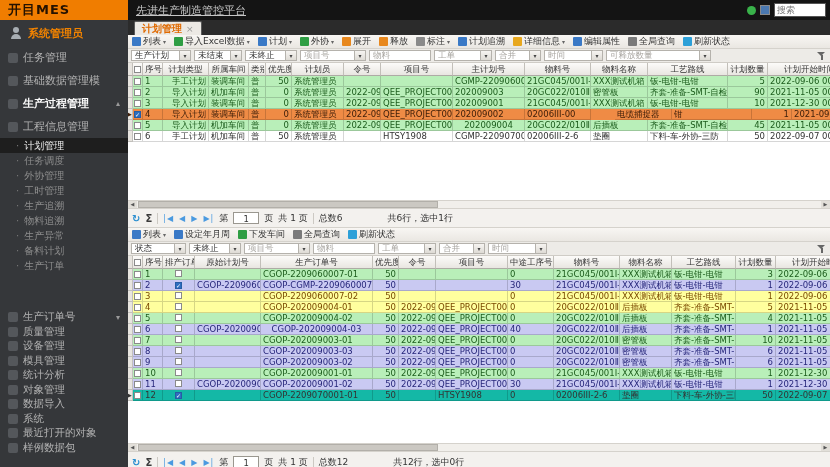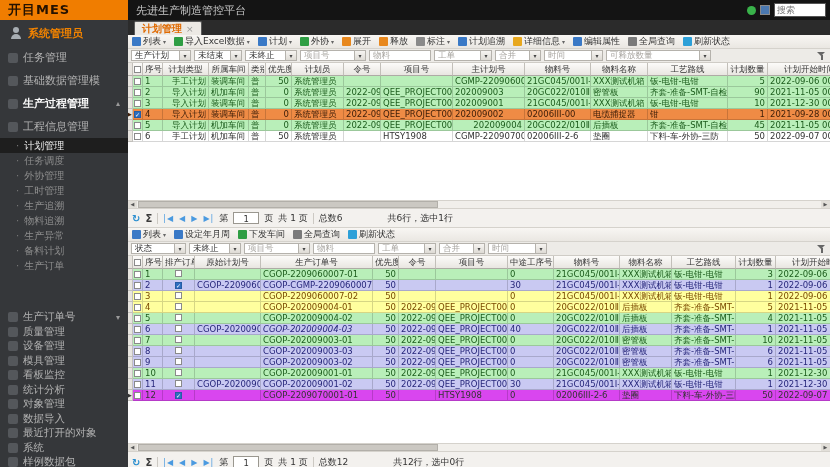--- a/index.html
+++ b/index.html
@@ -1,20 +1,20 @@
 <!DOCTYPE html>
 <html><head>
 <meta charset="utf-8">
 <style>
   html,body{margin:0;padding:0;background:#888;}
   .screen{width:830px;height:467px;position:relative;font-family:"DejaVu Sans",sans-serif;background:#fff;overflow:hidden;margin:0 auto;}
   
   .topbar{height:20px;background:#141414;display:flex;align-items:center;}
   .logo{width:128px;height:20px;background:#f07d00;color:#241200;font-weight:bold;font-size:13px;line-height:20px;padding-left:8px;box-sizing:border-box;letter-spacing:1px;flex:none;}
-  .apptitle{color:#c7c7c7;font-size:11px;margin-left:8px;}
+  .apptitle{color:#c7c7c7;font-size:11px;margin-left:8px;text-decoration:underline;}
   .topbar-right{margin-left:auto;display:flex;align-items:center;gap:4px;padding-right:4px;}
   .dot{width:9px;height:9px;border-radius:50%;background:#39b24a;}
   .mini-icon{width:10px;height:10px;background:#4a78b0;border:1px solid #8a8a8a;box-sizing:border-box;}
   .search{width:52px;height:14px;font-size:9px;border:1px solid #555;background:#fff;color:#333;padding:0 2px;box-sizing:border-box;font-family:"DejaVu Sans",sans-serif;}
   
   .bodyrow{display:flex;height:447px;}
   .sidebar{width:128px;background:#35373a;color:#b2b2b2;flex:none;overflow:hidden;}
   .user-row{height:26px;display:flex;align-items:center;gap:6px;padding-left:10px;color:#f08200;font-size:11px;font-weight:bold;}
   .avatar{position:relative;width:12px;height:12px;flex:none;}
   .avatar::before{content:"";position:absolute;top:0;left:3px;width:6px;height:6px;border-radius:50%;background:#a7adb3;}
@@ -165,41 +165,37 @@
           <div class="mi l0 compact">
             <span class="mico"></span>
             <span>设备管理</span>
           </div>
           <div class="mi l0 compact">
             <span class="mico"></span>
             <span>模具管理</span>
           </div>
           <div class="mi l0 compact">
             <span class="mico"></span>
-            <span>看板监控</span>
-          </div>
-          <div class="mi l0 compact">
-            <span class="mico"></span>
             <span>统计分析</span>
           </div>
           <div class="mi l0 compact">
             <span class="mico"></span>
             <span>对象管理</span>
           </div>
           <div class="mi l0 compact">
             <span class="mico"></span>
             <span>数据导入</span>
           </div>
           <div class="mi l0 compact">
             <span class="mico"></span>
+            <span>系统</span>
+          </div>
+          <div class="mi l0 compact">
+            <span class="mico"></span>
             <span>最近打开的对象</span>
-          </div>
-          <div class="mi l0 compact">
-            <span class="mico"></span>
-            <span>系统</span>
           </div>
           <div class="mi l0 compact">
             <span class="mico"></span>
             <span>样例数据包</span>
           </div>
         </div>
     </div>
 
     <div class="main">
       <div class="tabstrip">
@@ -392,39 +388,39 @@
             <span class="tcell" style="width: 20px; text-align: left;">4</span>
             <span class="tcell" style="width: 46px; text-align: right;">导入计划</span>
             <span class="tcell" style="width: 40px; text-align: left;">装调车间</span>
             <span class="tcell" style="width: 17px; text-align: left;">普</span>
             <span class="tcell" style="width: 26px; text-align: right;">0</span>
             <span class="tcell" style="width: 52px; text-align: left;">系统管理员</span>
             <span class="tcell" style="width: 37px; text-align: left;">2022-09</span>
             <span class="tcell" style="width: 72px; text-align: left;">QEE_PROJECT001</span>
             <span class="tcell" style="width: 72px; text-align: left;">202009002</span>
             <span class="tcell" style="width: 66px; text-align: left;">02006III-00</span>
-            <span class="tcell" style="width: 57px; text-align: left;">电缆捕捉器</span>
+            <span class="tcell" style="width: 57px; text-align: left; margin-left: 24px;">电缆捕捉器</span>
             <span class="tcell" style="width: 80px; text-align: left;">钳</span>
             <span class="tcell" style="width: 40px; text-align: right;">1</span>
             <span class="tcell" style="width: 84px; text-align: left;">2021-09-28 00:</span>
           </div>
           <div class="trow row-green" style="background: rgb(185, 239, 185);">
             <span class="tcell mkr"></span>
             <span class="tcell selc">
               <span class="cb"></span>
             </span>
             <span class="tcell" style="width: 20px; text-align: left;">5</span>
             <span class="tcell" style="width: 46px; text-align: right;">导入计划</span>
             <span class="tcell" style="width: 40px; text-align: left;">机加车间</span>
             <span class="tcell" style="width: 17px; text-align: left;">普</span>
             <span class="tcell" style="width: 26px; text-align: right;">0</span>
             <span class="tcell" style="width: 52px; text-align: left;">系统管理员</span>
             <span class="tcell" style="width: 37px; text-align: left;">2022-09</span>
             <span class="tcell" style="width: 72px; text-align: left;">QEE_PROJECT001</span>
-            <span class="tcell" style="width: 72px; text-align: right;">202009004</span>
+            <span class="tcell" style="width: 72px; text-align: center;">202009004</span>
             <span class="tcell" style="width: 66px; text-align: left;">20GC022/010Ⅱ-4-0</span>
             <span class="tcell" style="width: 57px; text-align: left;">后插板</span>
             <span class="tcell" style="width: 80px; text-align: left;">齐套-准备-SMT-自检-贴...</span>
             <span class="tcell" style="width: 40px; text-align: right;">45</span>
             <span class="tcell" style="width: 84px; text-align: left;">2021-11-05 00:</span>
           </div>
           <div class="trow row-white" style="background: rgb(255, 255, 255);">
             <span class="tcell mkr"></span>
             <span class="tcell selc">
               <span class="cb"></span>
@@ -636,21 +632,21 @@
             <span class="tcell" style="width: 84px; text-align: left;">2021-11-05 00:</span>
           </div>
           <div class="trow row-lavender" style="background: rgb(201, 201, 242);">
             <span class="tcell mkr"></span>
             <span class="tcell selc">
               <span class="cb"></span>
             </span>
             <span class="tcell" style="width: 20px; text-align: left;">6</span>
             <span class="tcell" style="width: 32px; text-align: center;"><span class="cb"></span></span>
             <span class="tcell" style="width: 66px; text-align: left;">CGOP-202009004-02</span>
-            <span class="tcell" style="width: 112px; text-align: left; font-style: italic;">CGOP-202009004-03</span>
+            <span class="tcell" style="width: 112px; text-align: center;">CGOP-202009004-03</span>
             <span class="tcell" style="width: 26px; text-align: right;">50</span>
             <span class="tcell" style="width: 37px; text-align: left;">2022-09</span>
             <span class="tcell" style="width: 72px; text-align: left;">QEE_PROJECT001</span>
             <span class="tcell" style="width: 46px; text-align: left;">40</span>
             <span class="tcell" style="width: 66px; text-align: left;">20GC022/010Ⅱ-4-0</span>
             <span class="tcell" style="width: 52px; text-align: left;">后插板</span>
             <span class="tcell" style="width: 64px; text-align: left;">齐套-准备-SMT-自...</span>
             <span class="tcell" style="width: 40px; text-align: right;">1</span>
             <span class="tcell" style="width: 84px; text-align: left;">2021-11-05 00:</span>
           </div>
@@ -742,21 +738,21 @@
             <span class="tcell" style="width: 26px; text-align: right;">50</span>
             <span class="tcell" style="width: 37px; text-align: left;">2022-09</span>
             <span class="tcell" style="width: 72px; text-align: left;">QEE_PROJECT001</span>
             <span class="tcell" style="width: 46px; text-align: left;">30</span>
             <span class="tcell" style="width: 66px; text-align: left;">21GC045/001I-00</span>
             <span class="tcell" style="width: 52px; text-align: left;">XXX测试机箱</span>
             <span class="tcell" style="width: 64px; text-align: left;">钣-电钳-电钳</span>
             <span class="tcell" style="width: 40px; text-align: right;">1</span>
             <span class="tcell" style="width: 84px; text-align: left;">2021-12-30 00:</span>
           </div>
-          <div class="trow row-white" style="background: #d946ef;">
+          <div class="trow row-white" style="background: #14b8a6;">
             <span class="tcell mkr">▶</span>
             <span class="tcell selc">
               <span class="cb"></span>
             </span>
             <span class="tcell" style="width: 20px; text-align: left;">12</span>
             <span class="tcell" style="width: 32px; text-align: center;"><span class="cb on">✓</span></span>
             <span class="tcell" style="width: 66px; text-align: left;"></span>
             <span class="tcell" style="width: 112px; text-align: left;">CGOP-2209070001-01</span>
             <span class="tcell" style="width: 26px; text-align: right;">50</span>
             <span class="tcell" style="width: 37px; text-align: left;"></span>

